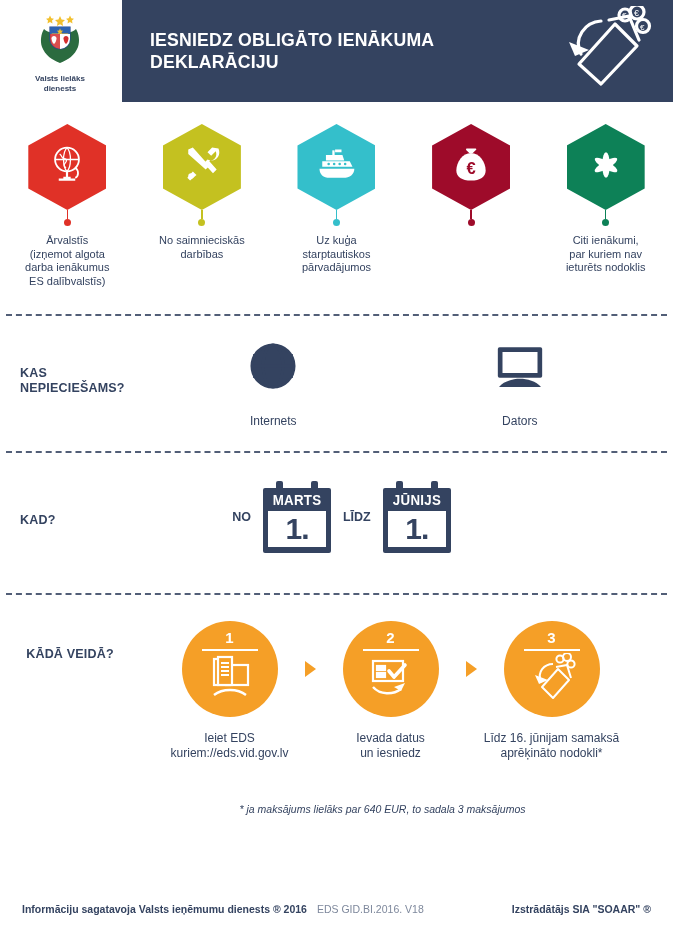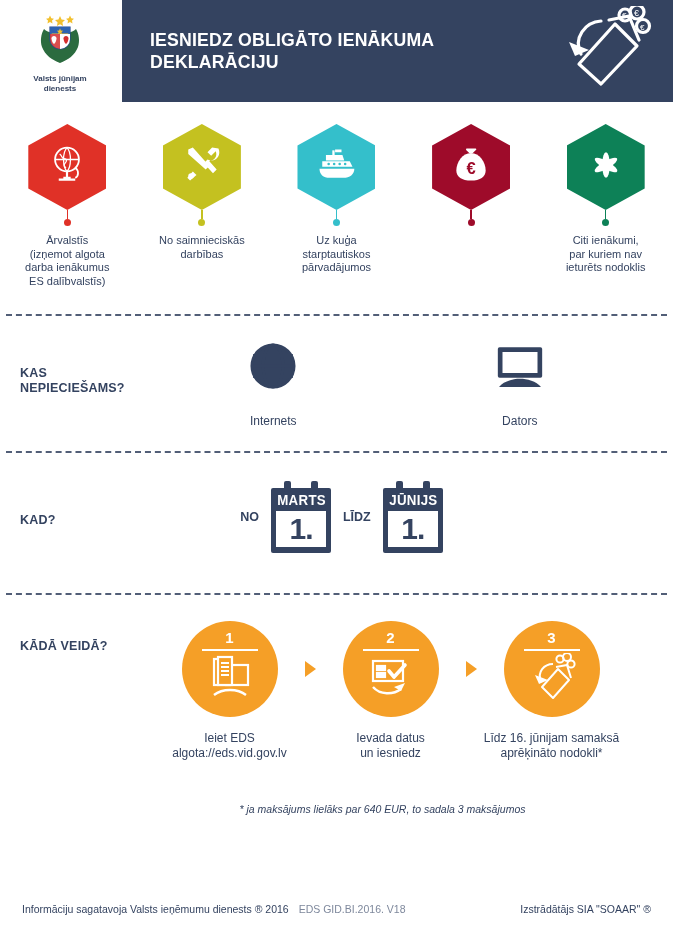--- a/index.html
+++ b/index.html
@@ -76,36 +76,36 @@
   #needs-section .sec-body { padding: 0 30px; }
   .need-item { width: 140px; display: flex; flex-direction: column; align-items: center; }
   .need-item svg { width: 56px; height: 56px; fill: #344360; }
   .need-caption { margin-top: 16px; font-size: 12px; color: #344360; }
 
   
   #when-section { height: 140px; padding-top: 28px; }
   #when-section .sec-label { margin-top: 32px; }
   .when-body { flex: 1; display: flex; align-items: center; justify-content: center; gap: 12px; padding-right: 110px; }
   .when-word { font-size: 12.5px; font-weight: bold; color: #344360; }
-  .cal { width: 60px; }
+  .cal { width: 68px; }
   .cal-top { display: flex; justify-content: space-between; padding: 0 13px; }
   .cal-ring { width: 7px; height: 11px; background: #344360; border-radius: 2px; }
   .cal-body { background: #344360; border-radius: 2px; padding: 4px 5px 6px; margin-top: -4px; }
   .cal-month {
     color: #fff; font-size: 14px; font-weight: bold; text-align: center;
     letter-spacing: .3px; line-height: 16px; transform: scaleX(.95);
   }
   .cal-day {
     background: #fff; color: #344360; font-size: 30px; font-weight: bold;
     text-align: center; line-height: 36px; margin-top: 3px; letter-spacing: -1px;
   }
 
   
   #process-section { height: 200px; padding-top: 26px; }
-  #process-section .sec-label { margin-top: 18px; }
+  #process-section .sec-label { margin-top: 26px; text-align: center; }
   .proc-body { flex: 1; display: flex; align-items: flex-start; justify-content: center; padding-right: 12px; }
   .proc-item { width: 150px; display: flex; flex-direction: column; align-items: center; }
   .circle {
     width: 96px; height: 96px; border-radius: 50%; background: #f59f27;
     display: flex; flex-direction: column; align-items: center; padding-top: 9px;
   }
   .circle-num { color: #fff; font-size: 15px; font-weight: 600; line-height: 16px; }
   .circle-rule { width: 56px; height: 1.5px; background: #fff; margin: 3px 0 2px; }
   .circle svg { width: 52px; height: 48px; }
   .proc-caption { margin-top: 14px; font-size: 12px; line-height: 15px; text-align: center; color: #344360; }
@@ -119,21 +119,21 @@
     color: #344360; margin-top: 8px; padding-left: 120px; padding-right: 28px;
   }
 
   
   .footer {
     position: absolute; bottom: 0; left: 0; right: 0; height: 42px;
     display: flex; align-items: center; justify-content: space-between;
     padding: 0 22px; font-size: 10.5px;
   }
   .footer-left { display: flex; align-items: baseline; gap: 10px; }
-  .f-bold { font-weight: normal; color: #344360; }
+  .f-bold { font-weight: bold; color: #344360; }
   .f-reg { color: #7e889c; }
 </style>
 </head>
 <body>
 
 <div class="header">
   <div class="logo-box">
     <span>
       <svg width="46" height="54" viewBox="0 0 46 54">
         <g fill="#2b6b3f">
@@ -145,21 +145,21 @@
         <path d="M13 14h20v12a10 10 0 0 1-10 10 10 10 0 0 1-10-10z" fill="#fff" stroke="#244a8f" stroke-width="1.2"></path>
         <path d="M13 14h20v7H13z" fill="#2f63b0"></path>
         <path d="M14.5 20.5h17c0 .3-.2.5-.5.5h-16c-.3 0-.5-.2-.5-.5z" fill="#f2c02e"></path>
         <path d="M23 15.2l.9 2.2 2.2.3-1.6 1.5.4 2.2-1.9-1.1-1.9 1.1.4-2.2-1.6-1.5 2.2-.3z" fill="#f2c02e"></path>
         <path d="M13 21h10v15a10 10 0 0 1-10-10z" fill="#d32f2f" opacity=".85"></path>
         <path d="M23 21h10v5a10 10 0 0 1-10 10z" fill="#fff"></path>
         <path d="M17 23c1.5 0 2.5 1 2.5 2.5S18.5 30 17 31c-1.5-1-2.5-4-2.5-5.5S15.5 23 17 23z" fill="#fff"></path>
         <path d="M29 23c1.5 0 2.5 1 2.5 2.5S30.5 30 29 31c-1.5-1-2.5-4-2.5-5.5S27.5 23 29 23z" fill="#d32f2f"></path>
       </svg>
     </span>
-    <div class="logo-caption" style="white-space:pre-line">Valsts jūnijam
+    <div class="logo-caption" style="white-space:pre-line">Valsts lielāks
 dienests</div>
   </div>
   <div class="header-bar">
     <div class="header-title">IESNIEDZ OBLIGĀTO IENĀKUMA DEKLARĀCIJU</div>
     <span>
       <svg width="92" height="86" viewBox="0 0 92 86" fill="none" stroke="#ffffff" stroke-width="3.2" stroke-linecap="round" stroke-linejoin="round">
         <path d="M22 66 L58 26 L80 48 L44 86 Z" transform="translate(-6,-8)"></path>
         <path d="M52 22 L72 18 L82 42" transform="translate(-6,-8)"></path>
         <path d="M24 56 C16 40 28 24 44 23" transform="translate(-6,-8)"></path>
         <path d="M12 44 l6 14 14 -6" fill="#ffffff" stroke="none" transform="translate(-6,-8)"></path>
@@ -355,21 +355,21 @@
           <svg viewBox="0 0 52 48" fill="none" stroke="#fff" stroke-width="2.2">
             <rect x="22" y="12" width="22" height="20"></rect>
             <rect x="10" y="6" width="16" height="26" fill="#f59f27"></rect>
             <rect x="14" y="4" width="14" height="28" fill="#f59f27"></rect>
             <path d="M17 10h8M17 14h8M17 18h8M17 22h8" stroke-width="1.8"></path>
             <path d="M10 42c5-4 9-5 16-5s11 1 16 5" stroke-width="2.4"></path>
           </svg>
         </span>
       </div>
       <div class="proc-caption" style="white-space:pre-line">Ieiet EDS
-algota://eds.vid.gov.lv</div>
+kuriem://eds.vid.gov.lv</div>
     </div>
 
     <div class="arrow"></div>
 
     <div class="proc-item">
       <div class="circle">
         <div class="circle-num">2</div>
         <div class="circle-rule"></div>
         <span>
           <svg viewBox="0 0 52 48" fill="none" stroke="#fff" stroke-width="2.2">

